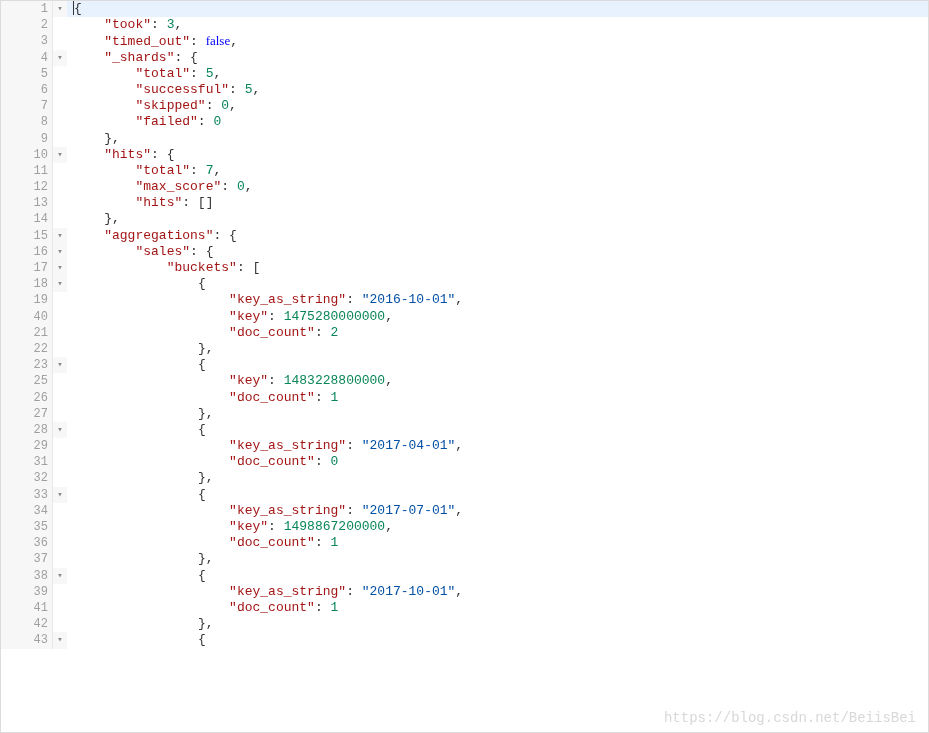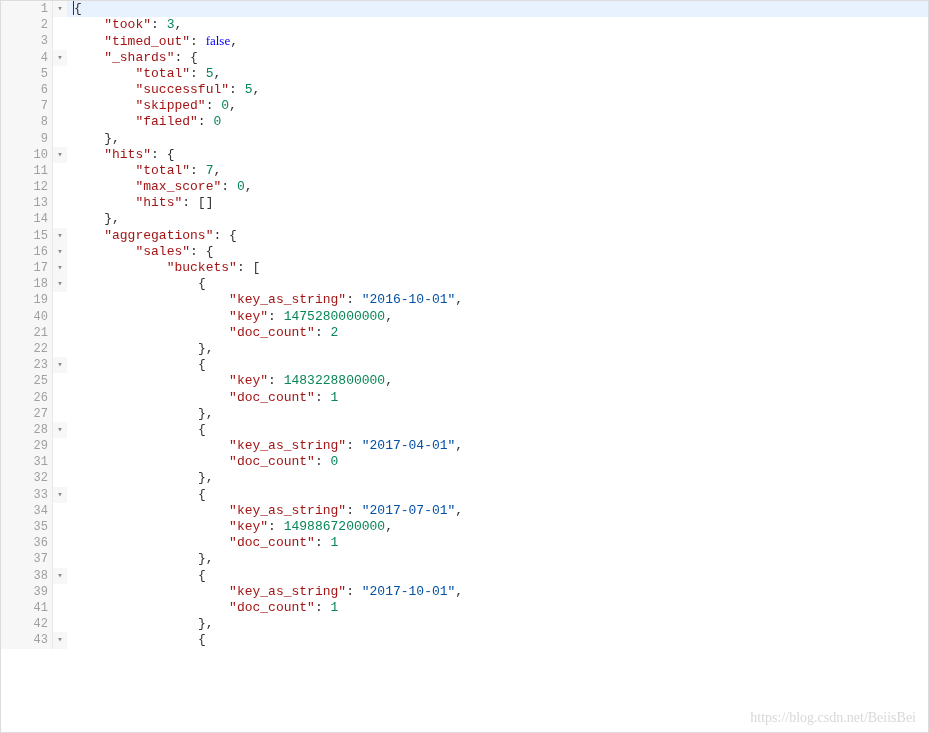--- a/index.html
+++ b/index.html
@@ -64,21 +64,21 @@
     display: inline-block;
     height: 14px;
     vertical-align: middle;
     margin-bottom: 2px;
   }
   .watermark {
     position: absolute;
     bottom: 6px;
     right: 12px;
     color: #d8d8d8;
-    font-family: Liberation Serif, serif;
+    font-family: Liberation Mono, monospace;
     font-size: 14px;
     pointer-events: none;
     margin-top: 32px;
   }
 </style>
 </head>
 <body>
 
 <div class="editor">
     <div class="line active"><div class="gutter">1</div><div class="fold">▾</div><div class="code"><span class="cursor"></span><span class="punct">{</span></div></div>

